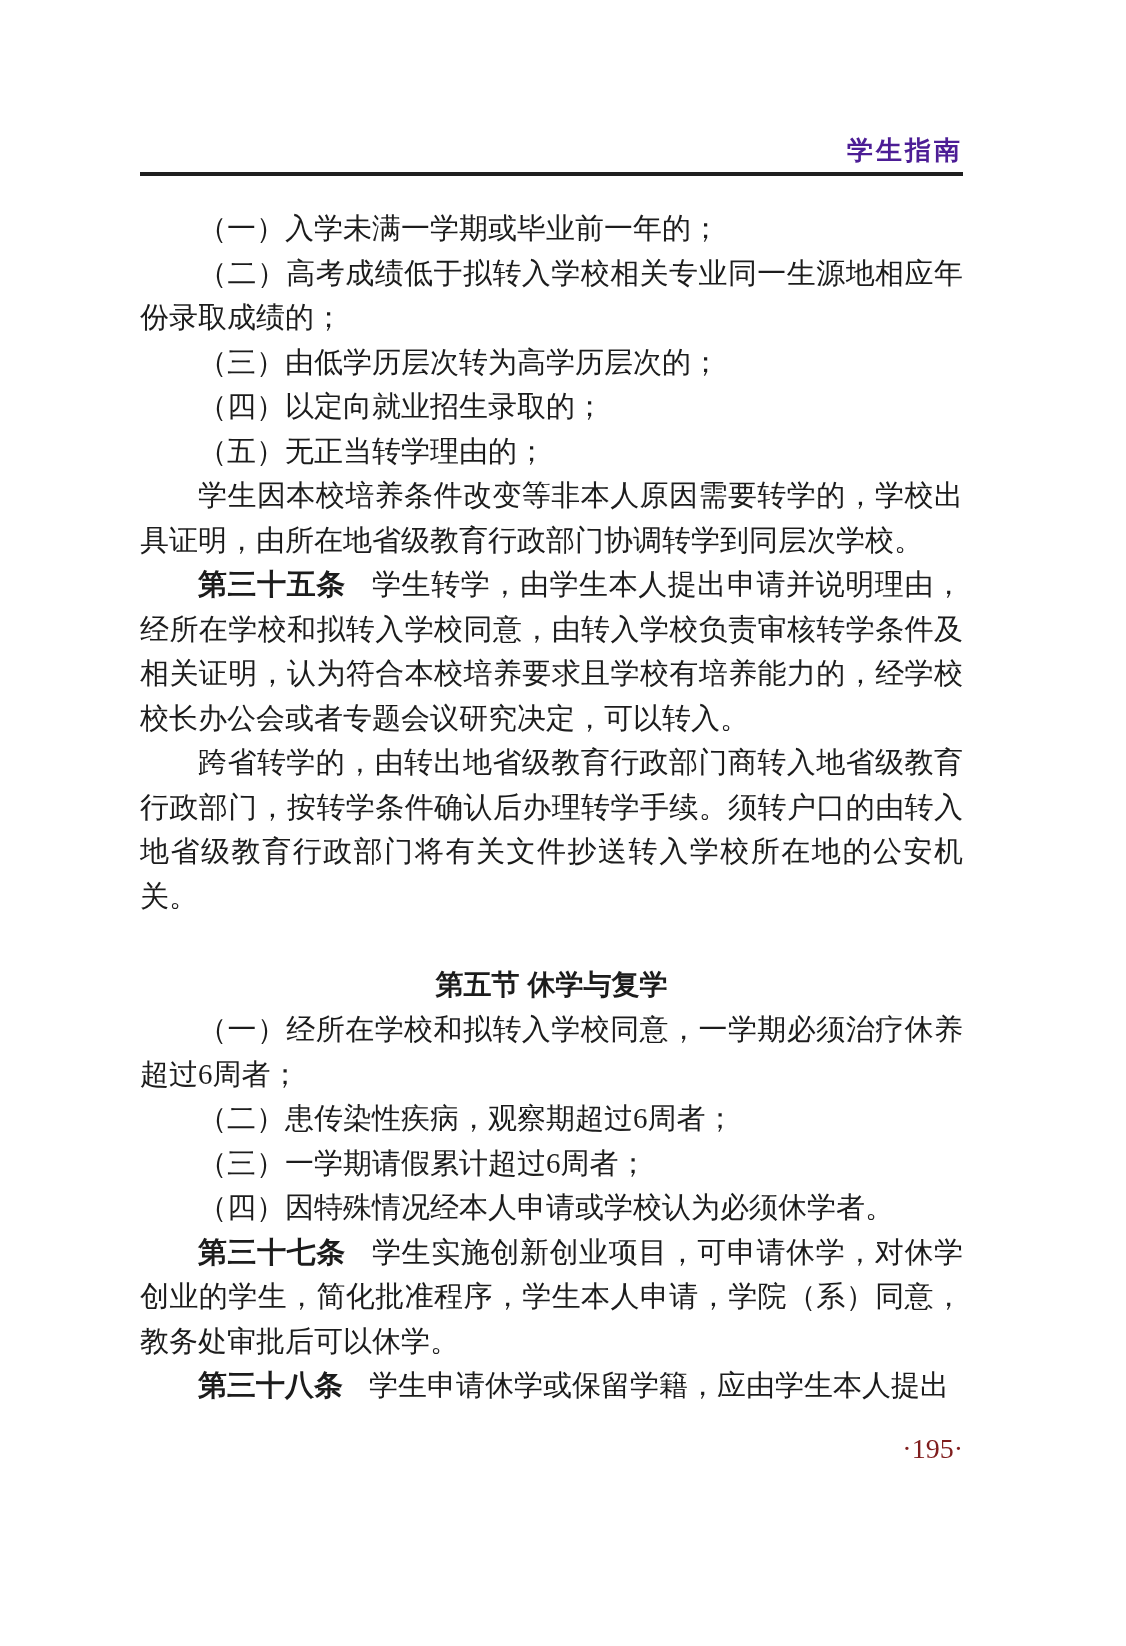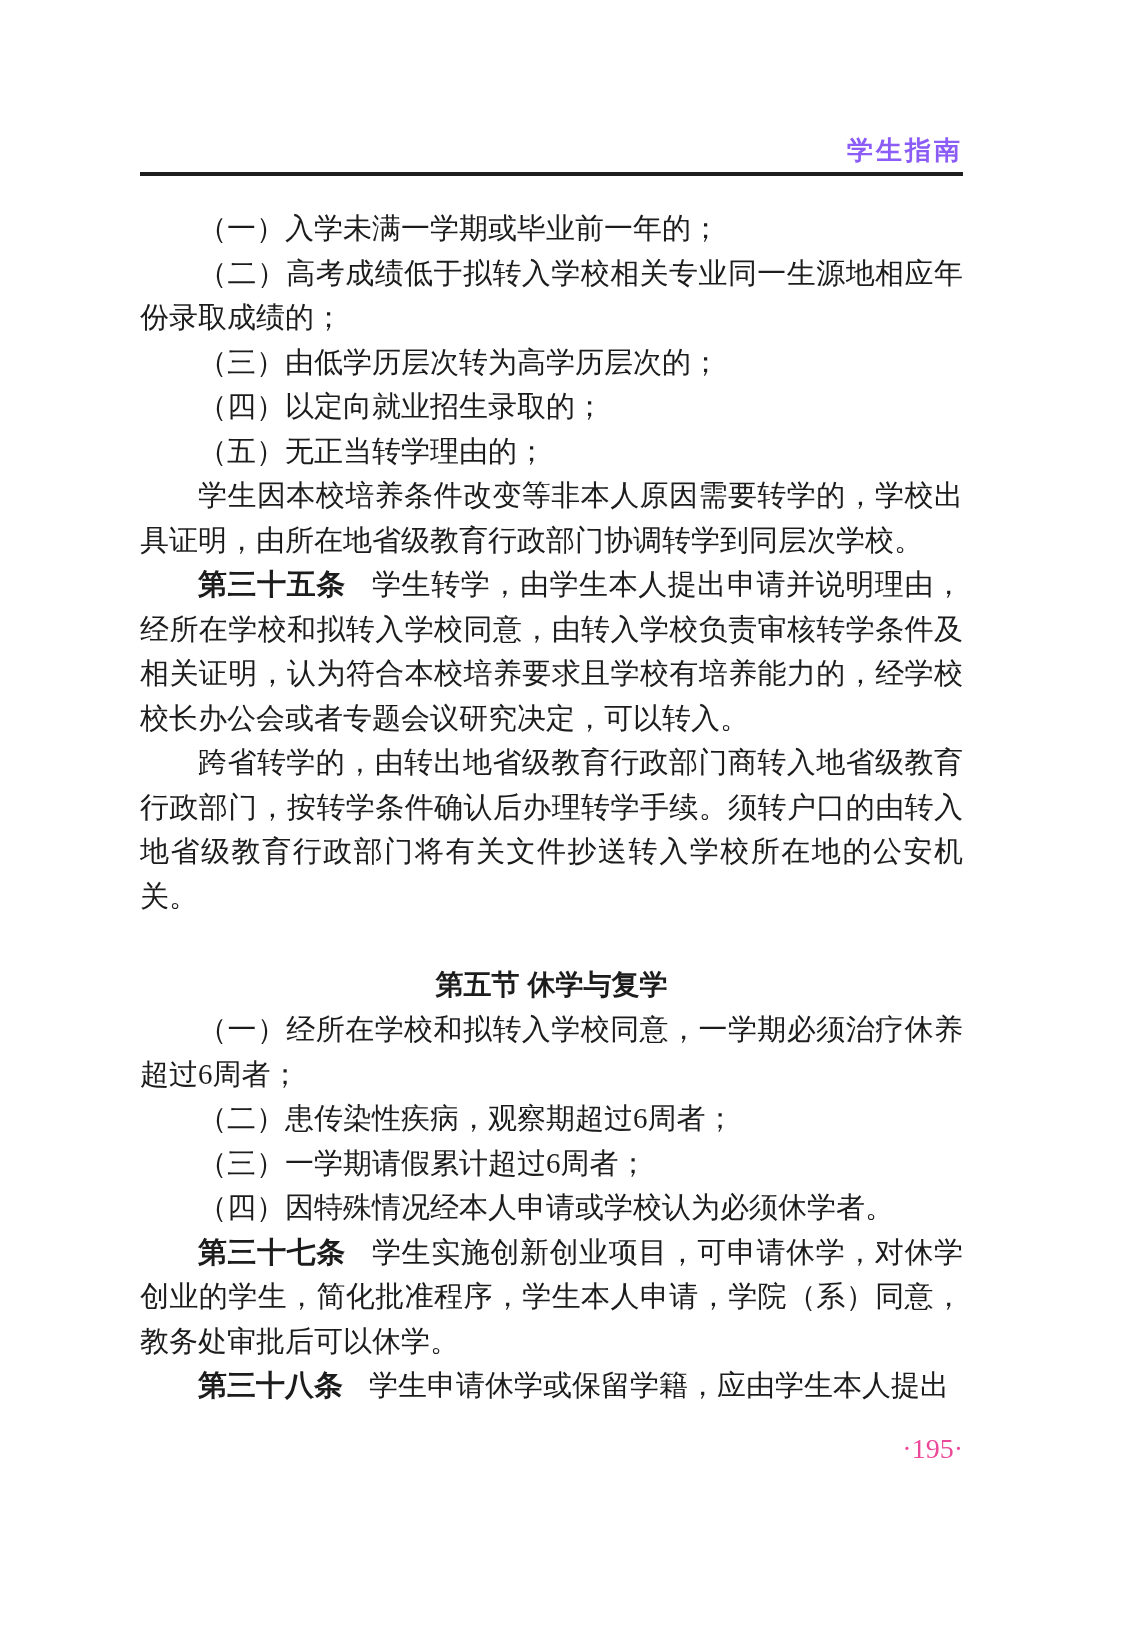--- a/index.html
+++ b/index.html
@@ -18,21 +18,21 @@
     font-family: "Liberation Serif", "DejaVu Serif", serif;
     overflow: hidden;
   }
   .page-header .header-title {
     font-family: "Liberation Sans", "DejaVu Sans", sans-serif;
     font-weight: bold;
     font-size: 26px;
     line-height: 32px;
     letter-spacing: 3px;
     text-align: right;
-    color: #8b5cf6;
+    color: #4c1d95;
   }
   .page-header .header-rule {
     height: 4px;
     background: #1f1f1f;
     margin-top: 6px;
   }
   .content {
     margin-top: 30px;
     font-size: 29px;
     line-height: 44.5px;
@@ -53,21 +53,21 @@
     font-size: 28px;
     text-align: center;
     text-indent: 0;
     margin: 44.5px 0 0 0;
   }
   .page-footer {
     margin-top: 24px;
     text-align: right;
     font-size: 28px;
     line-height: 34px;
-    color: #ec4899;
+    color: #7f1d1d;
   }
 </style>
 </head>
 <body>
 
 <div class="page">
   <header class="page-header">
     <div class="header-title">学生指南</div>
     <div class="header-rule"></div>
   </header>

